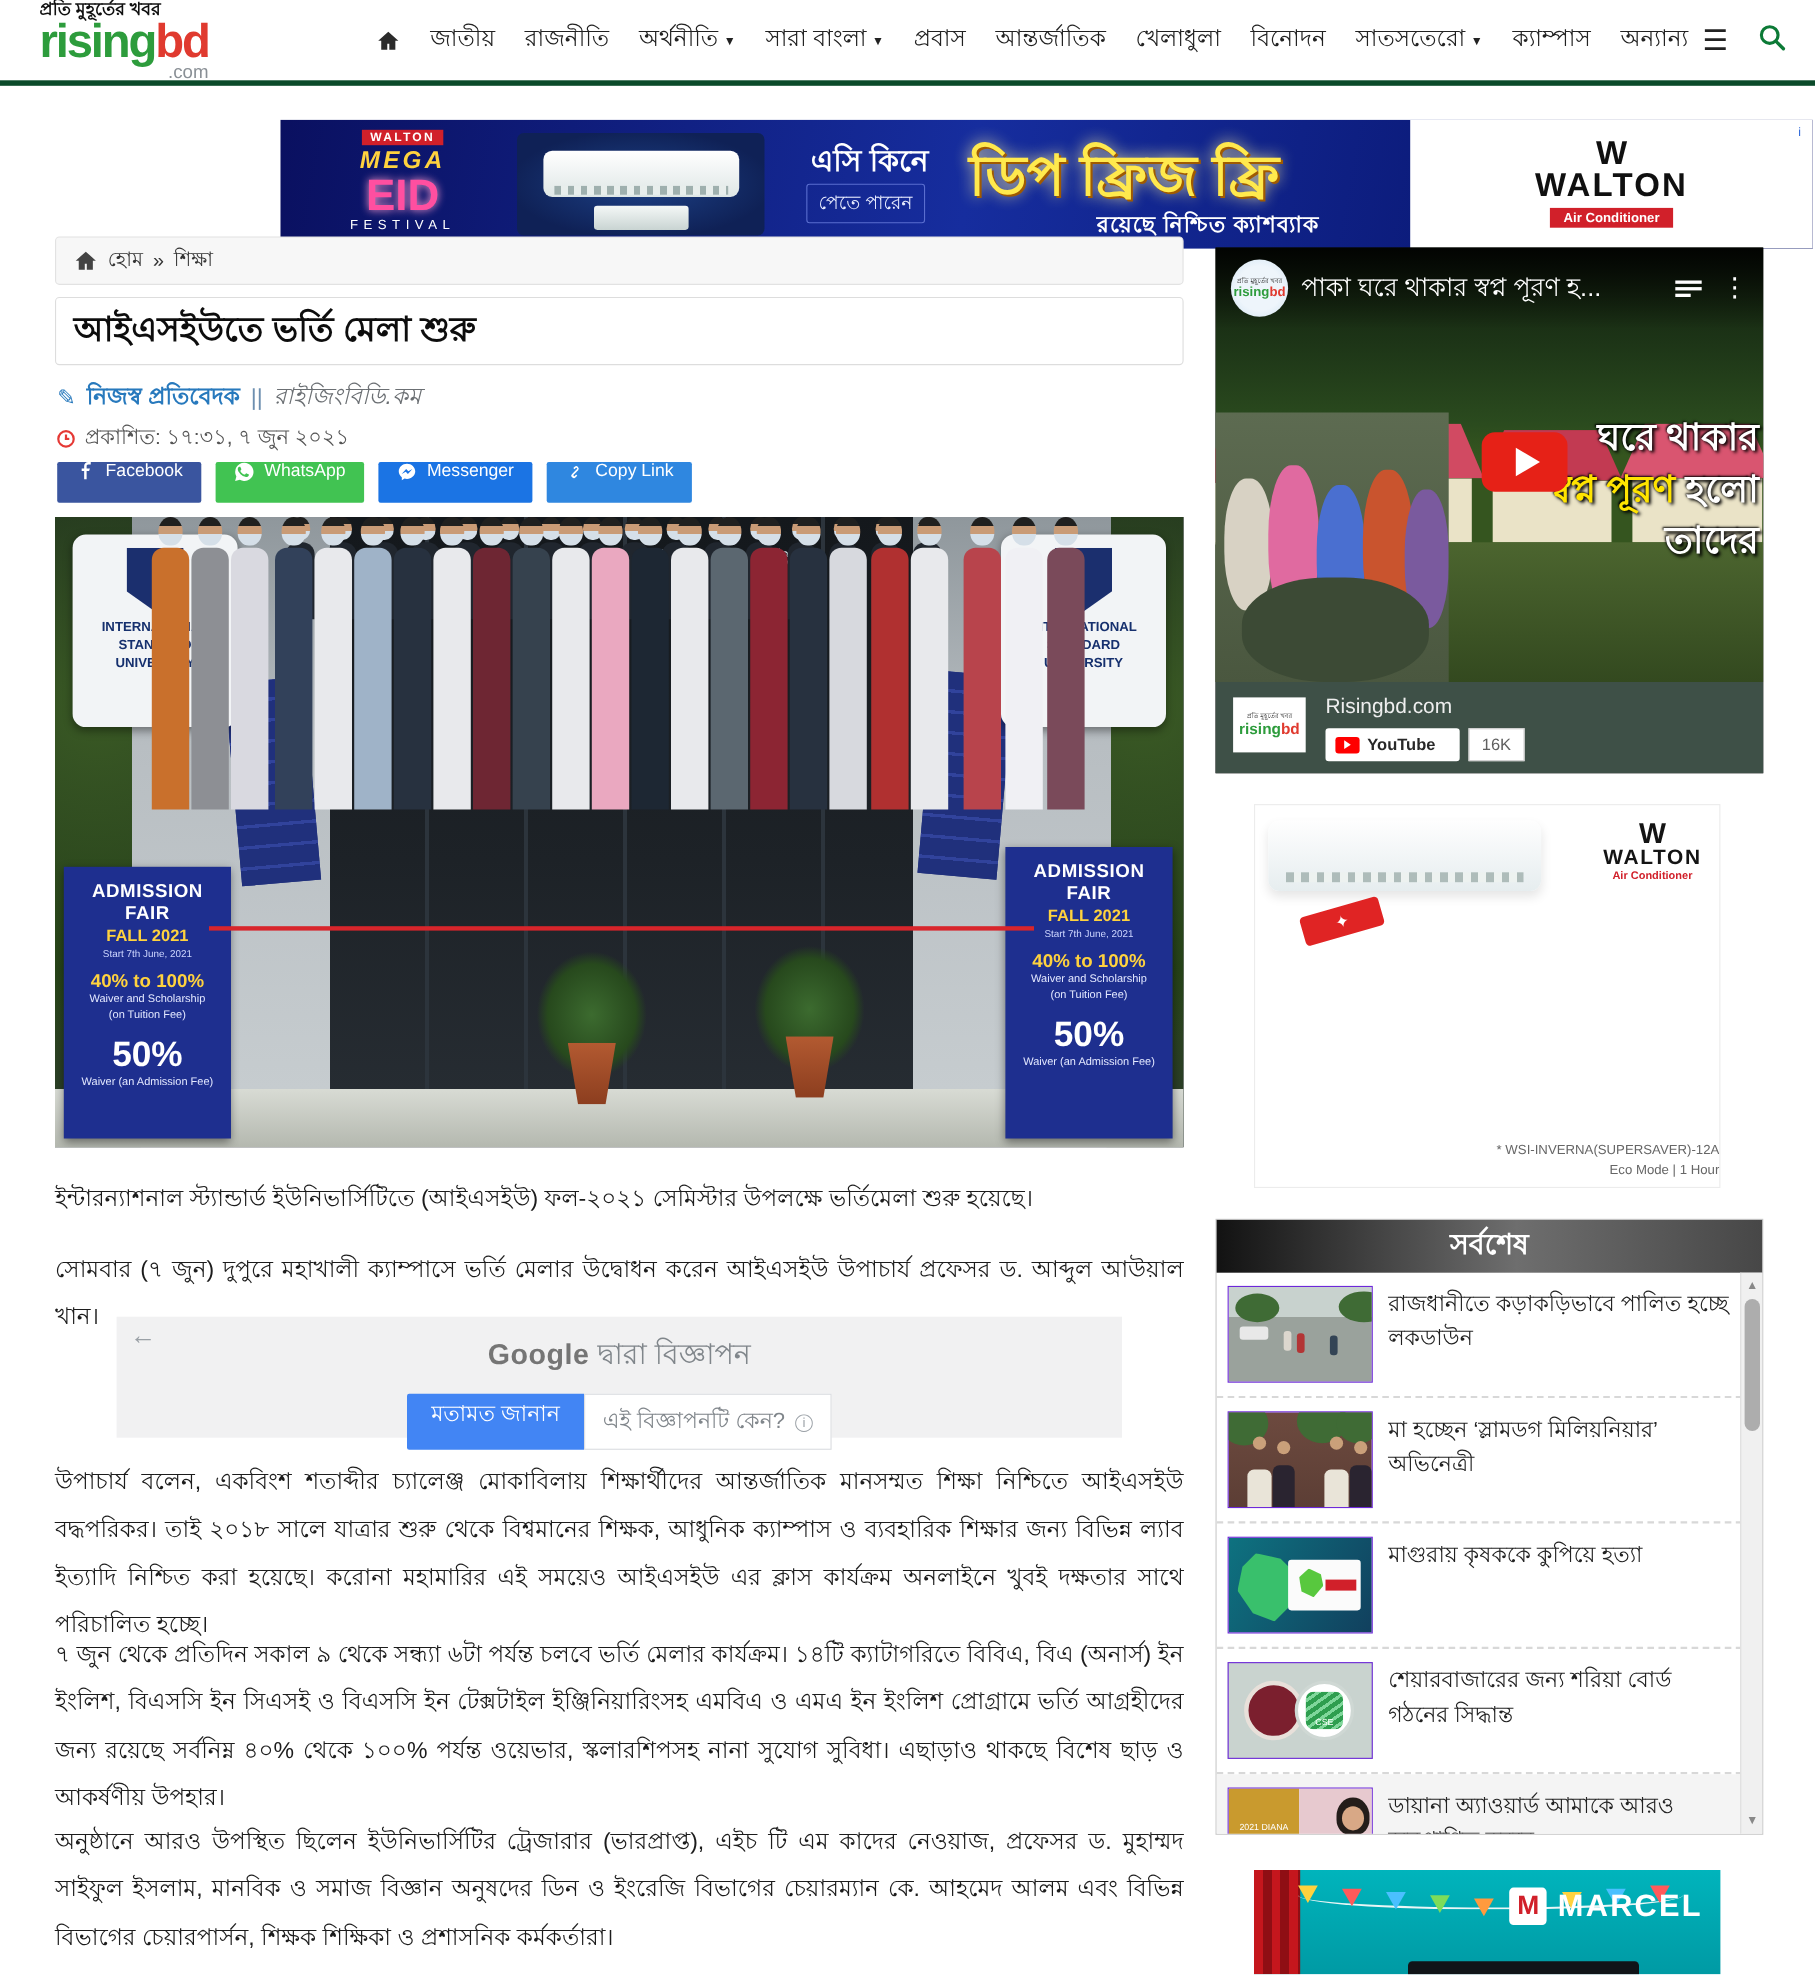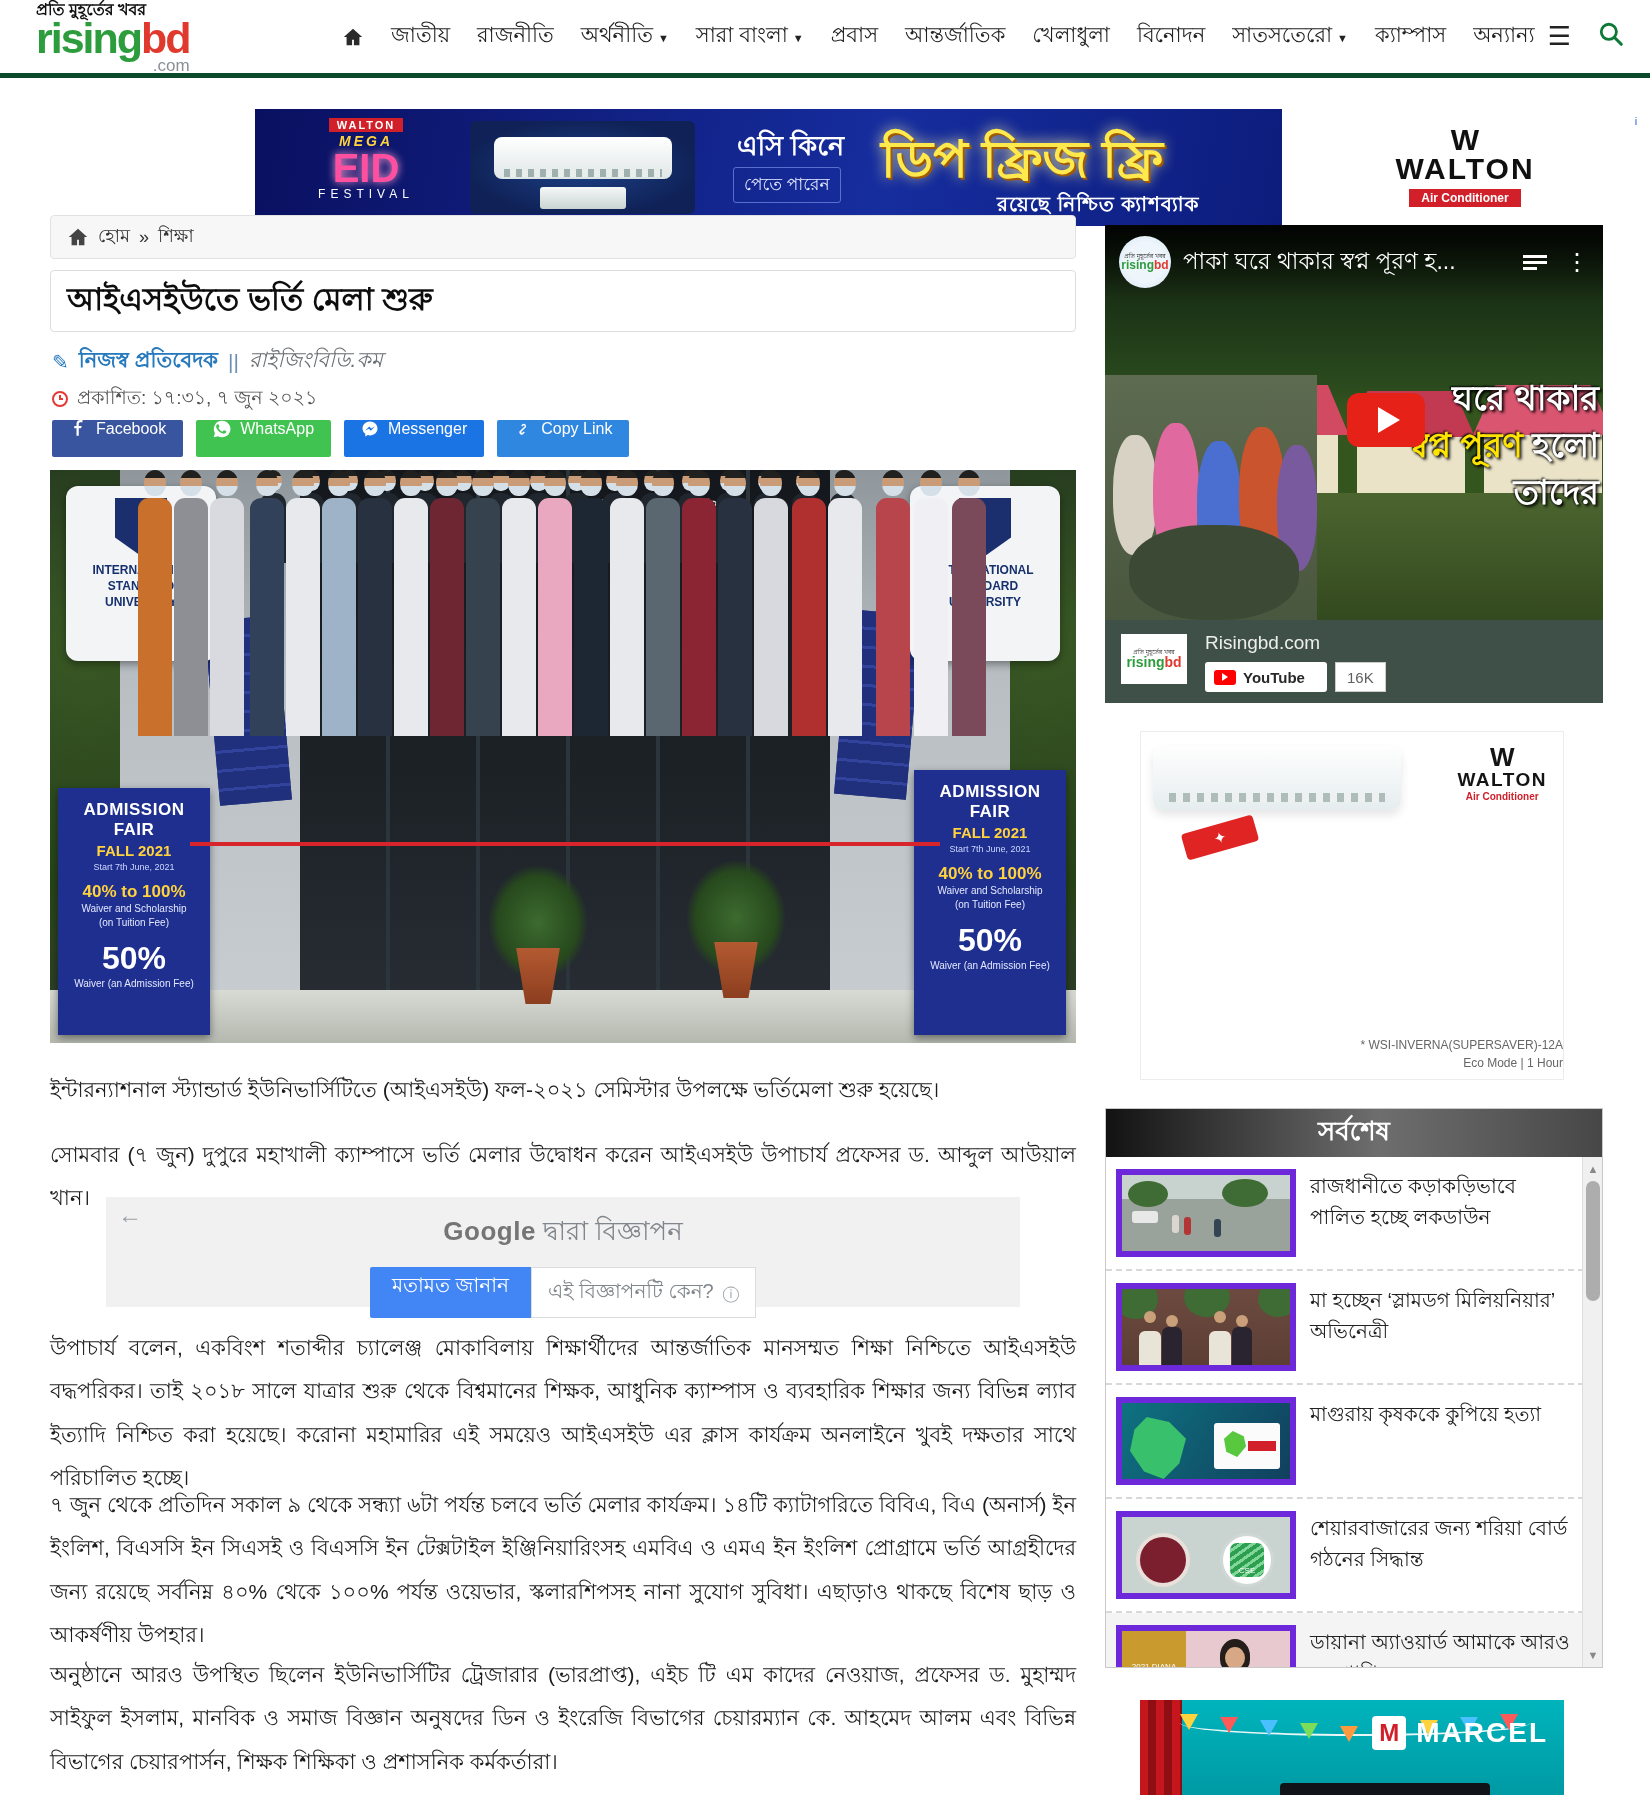--- a/index.html
+++ b/index.html
@@ -16,21 +16,21 @@
   #nav{position:absolute;right:26px;top:0;height:73px;display:flex;align-items:center;gap:27px;font-size:21px;color:#222}
   .nav-item{display:flex;align-items:center;gap:5px;cursor:pointer;white-space:nowrap}
   .caret{font-size:11px;color:#222;margin-top:3px}
   .burger{font-size:26px;color:#222;cursor:pointer;margin-left:-14px}
   .hicon{width:22px;height:22px}
 
   
   #topad{position:absolute;left:255px;top:109px;width:1393px;height:117px;cursor:pointer;overflow:hidden;background:linear-gradient(100deg,#0a1060 0%,#162d9e 45%,#0b1a78 78%,#0a1464 80%)}
   .fest{position:absolute;left:26px;top:6px;text-align:center;width:170px}
   .fest .fw{display:inline-block;font-size:11px;color:#fff;background:#d1202a;padding:1px 8px;letter-spacing:2px;font-weight:bold}
-  .fest .fm{font-size:14px;font-weight:bold;color:#ffd23e;font-style:italic;letter-spacing:3px}
+  .fest .fm{font-size:22px;font-weight:bold;color:#ffd23e;font-style:italic;letter-spacing:3px}
   .fest .fe{font-size:40px;font-weight:800;color:#ff4fa0;line-height:.95;text-shadow:0 0 8px #ff9ccf}
   .fest .ff{font-size:12px;color:#fff;letter-spacing:5px}
   .acbox{position:absolute;left:215px;top:12px;width:225px;height:93px;background:radial-gradient(#1d4187,#0f2156 75%);border-radius:6px}
   .acunit{position:absolute;left:24px;top:16px;width:178px;height:42px;background:linear-gradient(#ffffff,#dfe7e6);border-radius:8px}
   .acvent{position:absolute;left:34px;top:48px;width:158px;height:8px;background:repeating-linear-gradient(90deg,#9fb0ae 0 6px,#e8eeec 6px 12px)}
   .acfrz{position:absolute;left:70px;top:66px;width:86px;height:22px;background:linear-gradient(#f4f8f7,#c9d4d2);border-radius:3px}
   .adl1{position:absolute;left:482px;top:16px;font-size:27px;color:#fff;font-weight:bold}
   .adl2{position:absolute;left:478px;top:58px;font-size:17px;color:#e8ecff;border:1px solid #5a6ecf;padding:3px 10px;border-radius:3px}
   .adbig{position:absolute;left:626px;top:12px;font-size:51px;font-weight:800;color:#ffe94d;text-shadow:2px 2px 0 #a05a00,0 0 14px #fff3a0}
   .adl3{position:absolute;left:742px;top:80px;font-size:20px;color:#fff;font-weight:bold;letter-spacing:1px}
@@ -145,21 +145,21 @@
   .whour{font-size:36px;font-weight:800;color:#0f5aa0;margin-top:8px}
   .wrib{position:absolute;left:42px;top:92px;width:74px;height:27px;background:#e02424;transform:rotate(-16deg);border-radius:4px;color:#fff;font-size:15px;display:flex;align-items:center;justify-content:center}
   .wnote{position:absolute;left:0;bottom:6px;width:100%;text-align:right;font-size:12px;color:#666;line-height:1.55}
 
   
   #latest{position:absolute;left:1105px;top:1108px;width:498px;height:560px;border:1px solid #c9c9c9;background:#fff}
   .lhead{height:48px;background:linear-gradient(90deg,#121212,#6e6e6e 55%,#474747);display:flex;align-items:center;justify-content:center}
   .lhead span{color:#fff;font-size:26px;font-weight:bold}
   .llist{position:absolute;top:48px;left:0;width:478px;bottom:0;overflow:hidden}
   .litem{display:flex;gap:14px;padding:12px 8px 12px 10px;border-bottom:2px dashed #d8d8d8;cursor:pointer;align-items:flex-start;text-decoration:none}
-  .lthumb{width:180px;height:88px;flex-shrink:0;position:relative;overflow:hidden;border:6px solid #6d28d9}
+  .lthumb{width:132px;height:88px;flex-shrink:0;position:relative;overflow:hidden;border:1px solid #6d28d9}
   .ltitle{font-size:20px;color:#222;line-height:1.55;padding-top:2px}
   .hl{background:#f4f4f4}
   .lscroll{position:absolute;right:0;top:48px;width:20px;bottom:0;background:#f0f0f0;border-left:1px solid #ddd}
   .lsarrow{position:absolute;left:0;width:20px;height:20px;color:#888;font-size:11px;display:flex;align-items:center;justify-content:center;cursor:pointer}
   .lsthumb{position:absolute;left:3px;top:24px;width:14px;height:120px;background:#adadad;border-radius:7px;cursor:pointer}
   
   .t1{background:linear-gradient(#c8d2ce 0 32%,#9aa29c 32%)}
   .t1 .tr{position:absolute;border-radius:50%;background:#3f6b35}
   .t1 .fg{position:absolute;width:7px;height:18px;border-radius:3px}
   .t2{background:linear-gradient(#6d4a3f,#5c3e35)}

